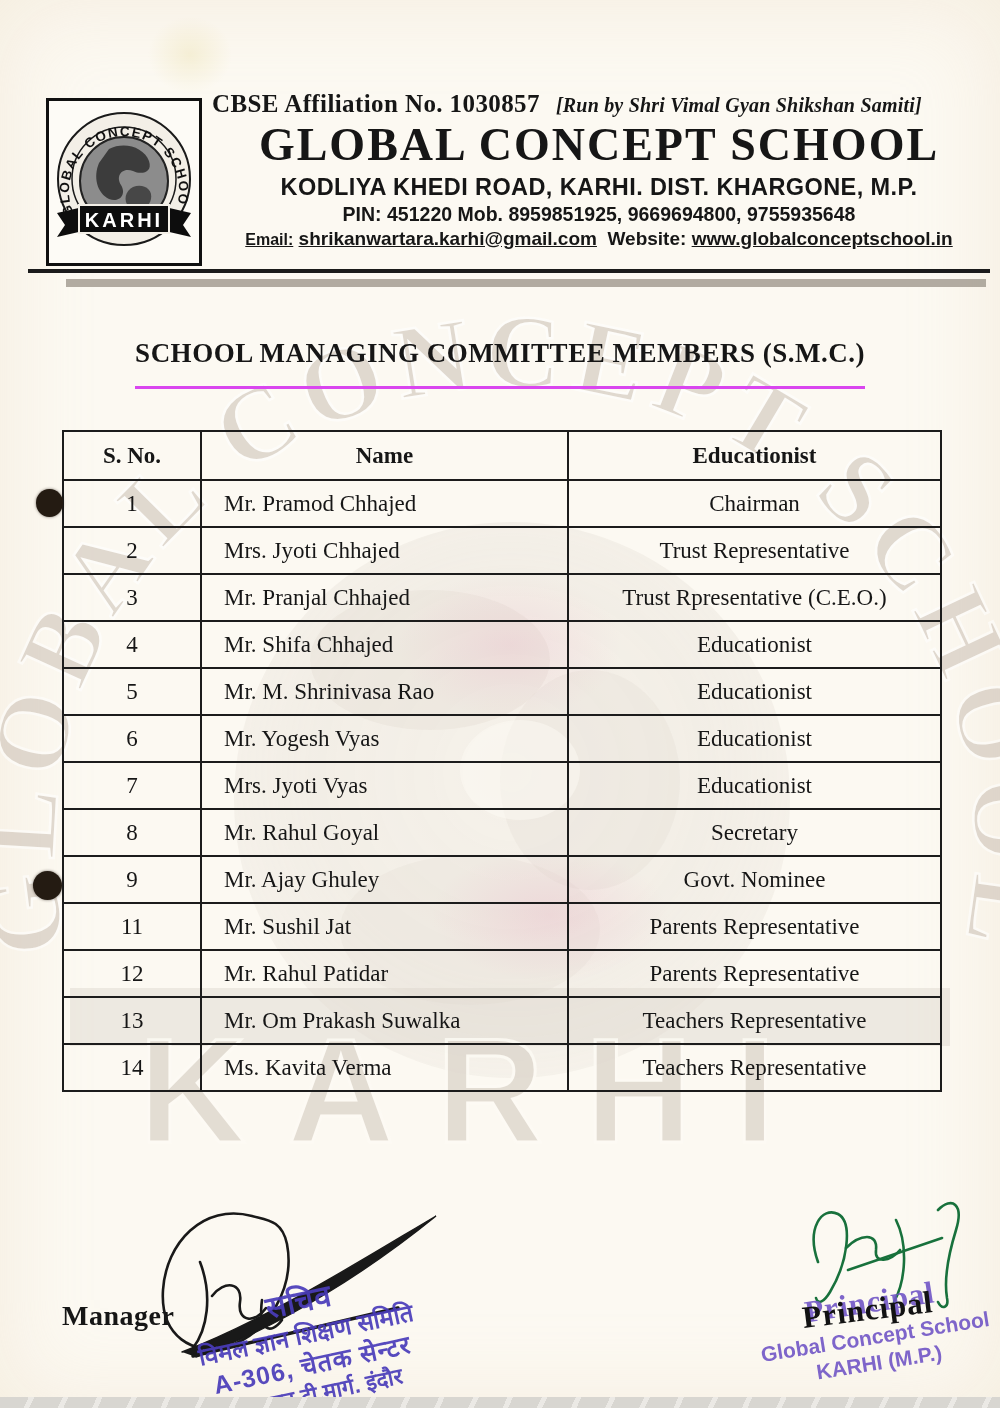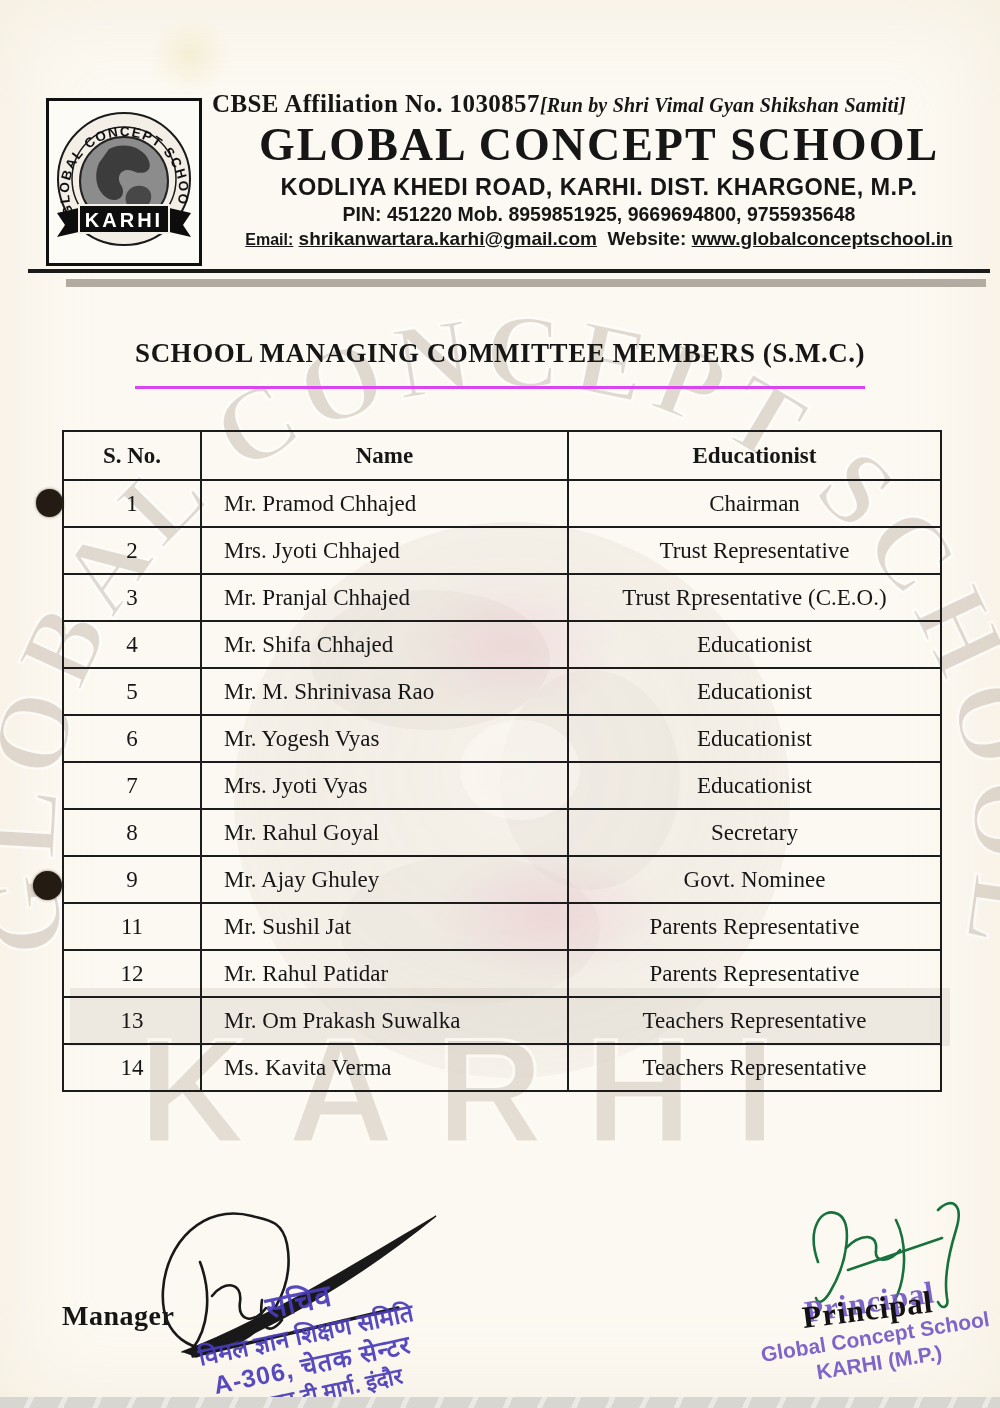--- a/index.html
+++ b/index.html
@@ -18,21 +18,21 @@
   .tint.t2 { left:380px; top:820px; width:340px; height:190px; background:radial-gradient(closest-side, rgba(227,120,168,.16), transparent 70%); }
   .tint.t3 { left:130px; top:0; width:120px; height:110px; background:radial-gradient(closest-side, rgba(222,206,120,.22), transparent 70%); }
   .hole { position:absolute; background:#241b12; border-radius:50%; box-shadow:0 0 3px rgba(36,27,18,.6); }
   .hole.h1 { left:36px; top:489px; width:27px; height:28px; }
   .hole.h2 { left:33px; top:871px; width:29px; height:29px; }
   .bottom-strip { position:absolute; left:0; bottom:0; width:100%; height:11px;
     background:repeating-linear-gradient(115deg,#d8d6d1 0 26px,#ebe9e5 26px 31px); }
   
   .logo-box { position:absolute; left:46px; top:98px; width:156px; height:168px; border:3px solid #101010; background:#fdfbf6; }
   .header-text { position:absolute; left:208px; top:90px; width:782px; text-align:center; }
-  .line-affil { display:flex; justify-content:flex-start; align-items:baseline; padding-left:4px; white-space:nowrap; }
+  .line-affil { display:flex; justify-content:flex-start; align-items:baseline; gap:16px; padding-left:4px; white-space:nowrap; }
   .affil { font-weight:bold; font-size:25px; letter-spacing:.4px; }
   .runby { font-style:italic; font-size:20px; font-weight:bold; letter-spacing:.2px; }
   .school-name { font-size:46px; font-weight:900; letter-spacing:2px; line-height:1.1; margin-top:2px; white-space:nowrap; }
   .addr { font-family:"Liberation Sans", sans-serif; font-weight:bold; font-size:23.5px; letter-spacing:.4px; margin-top:3px; white-space:nowrap; }
   .pinmob { font-family:"Liberation Sans", sans-serif; font-weight:bold; font-size:19.5px; margin-top:2px; }
   .emailline { font-family:"Liberation Sans", sans-serif; font-weight:bold; font-size:19px; margin-top:2px; white-space:nowrap; }
   .emailline .lbl-email { font-size:16px; text-decoration:underline; }
   .emailline .u { text-decoration:underline; }
   .divider-line { position:absolute; left:28px; top:269px; width:962px; height:4px; background:#1b1b1b; }
   .divider-bar { position:absolute; left:66px; top:279px; width:920px; height:8px; background:#a49d93; opacity:.85; }

